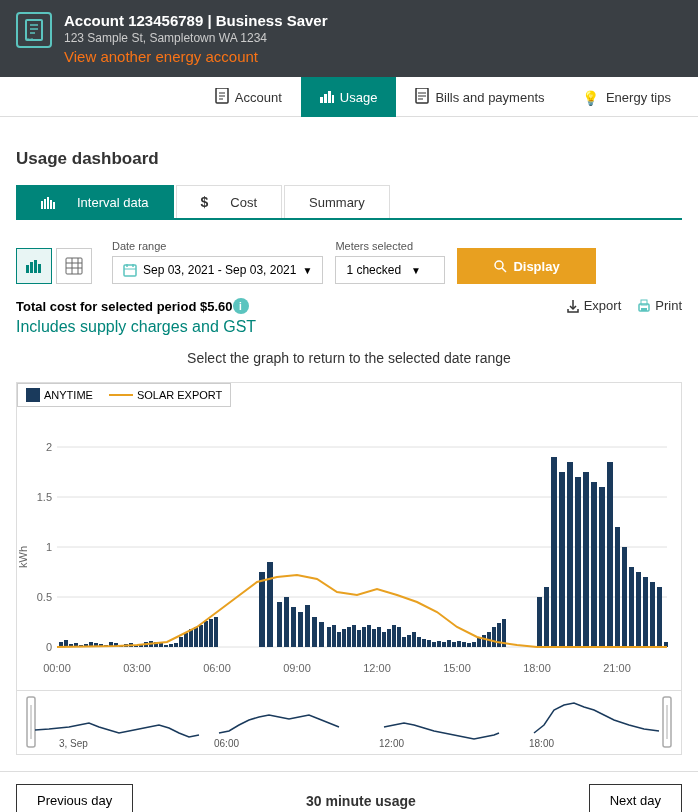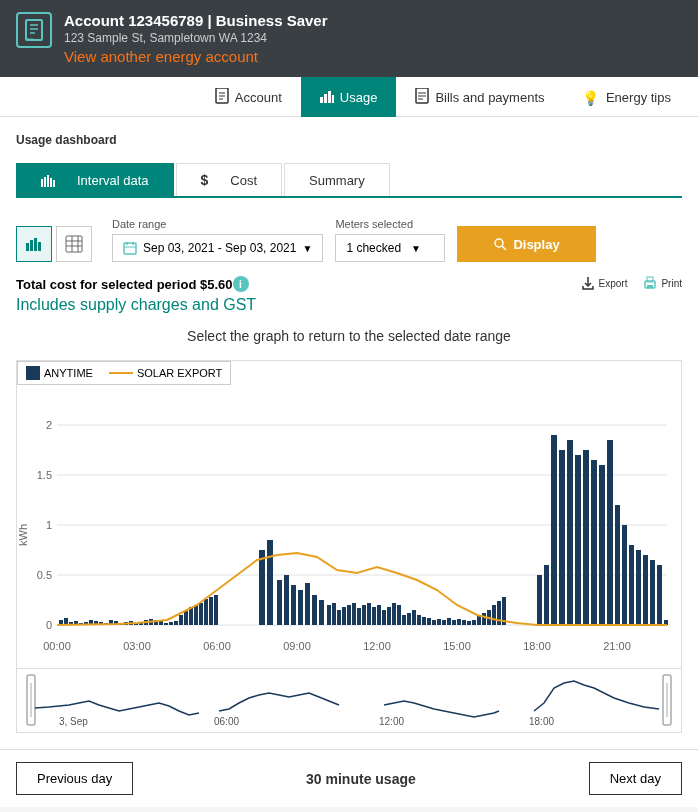--- a/index.html
+++ b/index.html
@@ -14,21 +14,21 @@
     .header-link { font-size: 15px; color: #f97316; cursor: pointer; margin-top: 3px; display: block; }
 
     
     .nav-tabs { background: white; display: flex; justify-content: flex-end; border-bottom: 1px solid #ddd; padding: 0 8px; }
     .nav-tab { padding: 10px 18px; font-size: 13px; cursor: pointer; display: flex; align-items: center; gap: 6px; border: 1px solid transparent; border-bottom: none; margin-bottom: -1px; color: #333; }
     .nav-tab.active { background: #00857a; color: white; border-color: #00857a; }
     .nav-tab .tab-icon { font-size: 14px; }
 
     
     .content { background: white; padding: 16px; min-height: 600px; }
-    .page-title { font-size: 12px; font-weight: bold; color: #333; margin-bottom: 16px; }
+    .page-title { font-size: 17px; font-weight: bold; color: #333; margin-bottom: 16px; margin-top: 16px; }
 
     
     .sub-tabs { display: flex; border-bottom: 2px solid #00857a; margin-bottom: 20px; }
     .sub-tab { padding: 8px 24px; font-size: 13px; cursor: pointer; display: flex; align-items: center; gap: 22px; color: #333; border: 1px solid #ddd; border-bottom: none; background: white; margin-right: 2px; }
     .sub-tab.active { background: #00857a; color: white; border-color: #00857a; }
     .view-icons { display: flex; gap: 4px; margin-right: 8px; }
     .view-icon-btn { width: 36px; height: 36px; border: 1px solid #ccc; background: white; cursor: pointer; display: flex; align-items: center; justify-content: center; }
     .view-icon-btn.active { border-color: #00857a; background: #e8f5f4; }
     .control-group { display: flex; flex-direction: column; gap: 4px; }
     .control-label { font-size: 11px; color: #555; }
@@ -36,21 +36,21 @@
     .meter-select { border: 1px solid #ccc; padding: 6px 10px; font-size: 12px; cursor: pointer; display: flex; align-items: center; gap: 6px; background: white; min-width: 110px; }
     .display-btn { background: #e8a020; color: white; border: none; padding: 8px 36px; font-size: 13px; font-weight: bold; cursor: pointer; display: flex; align-items: center; gap: 6px; height: 36px; align-self: flex-end; }
 
     
     .cost-info { display: flex; align-items: center; gap: 0; margin-bottom: 4px; font-size: 13px; font-weight: bold; }
     .info-icon { width: 16px; height: 16px; background: #5bc4bf; border-radius: 50%; color: white; font-size: 10px; display: flex; align-items: center; justify-content: center; cursor: pointer; font-weight: bold; }
     .supply-note { font-size: 16px; color: #00857a; margin-bottom: 8px; }
 
     
     .export-row { display: flex; justify-content: flex-end; gap: 16px; align-items: center; margin-bottom: 8px; }
-    .export-btn { display: flex; align-items: center; gap: 4px; font-size: 10px; color: #333; cursor: pointer; }
+    .export-btn { display: flex; align-items: center; gap: 4px; font-size: 13px; color: #333; cursor: pointer; }
 
     
     .chart-title { text-align: center; font-size: 14px; color: #333; margin-bottom: 16px; }
 
     
     .chart-area { border: 1px solid #ddd; padding: 0; margin-bottom: 0; background: white; }
     .legend { display: flex; gap: 16px; margin-bottom: 10px; align-items: center; border: 1px solid #ccc; display: inline-flex; padding: 4px 8px; }
     .legend-item { display: flex; align-items: center; gap: 4px; font-size: 11px; }
     .legend-box { width: 14px; height: 14px; background: #1a3a5c; }
     .legend-line { width: 24px; height: 2px; background: #e8a020; border-top: 2px solid #e8a020; }

